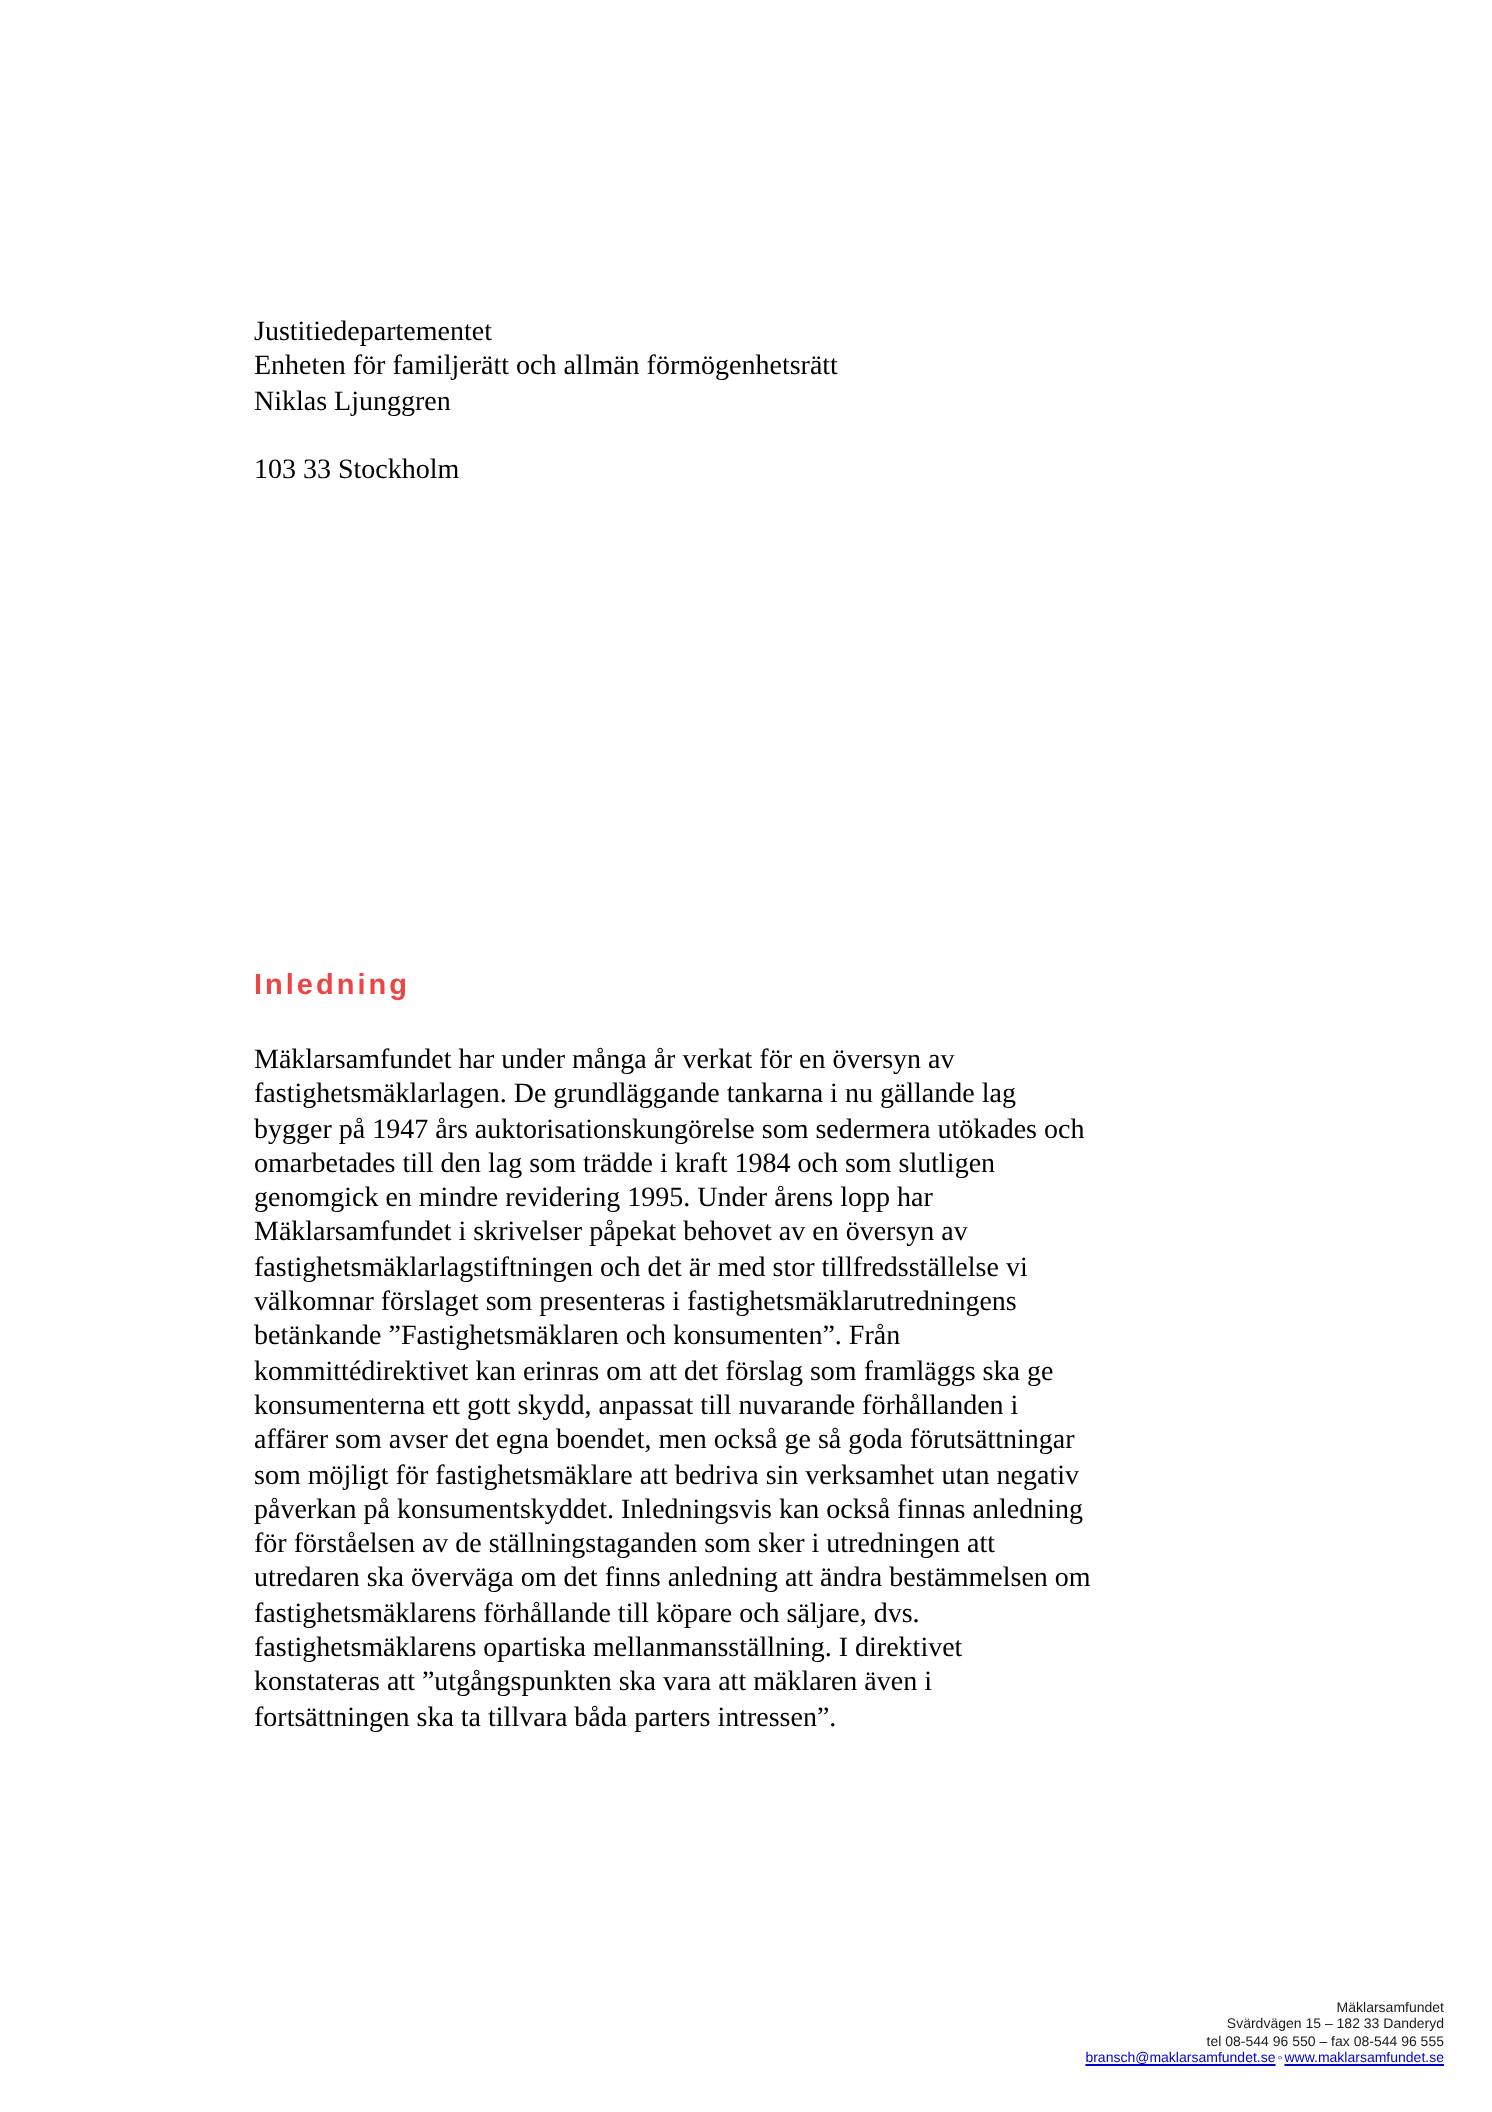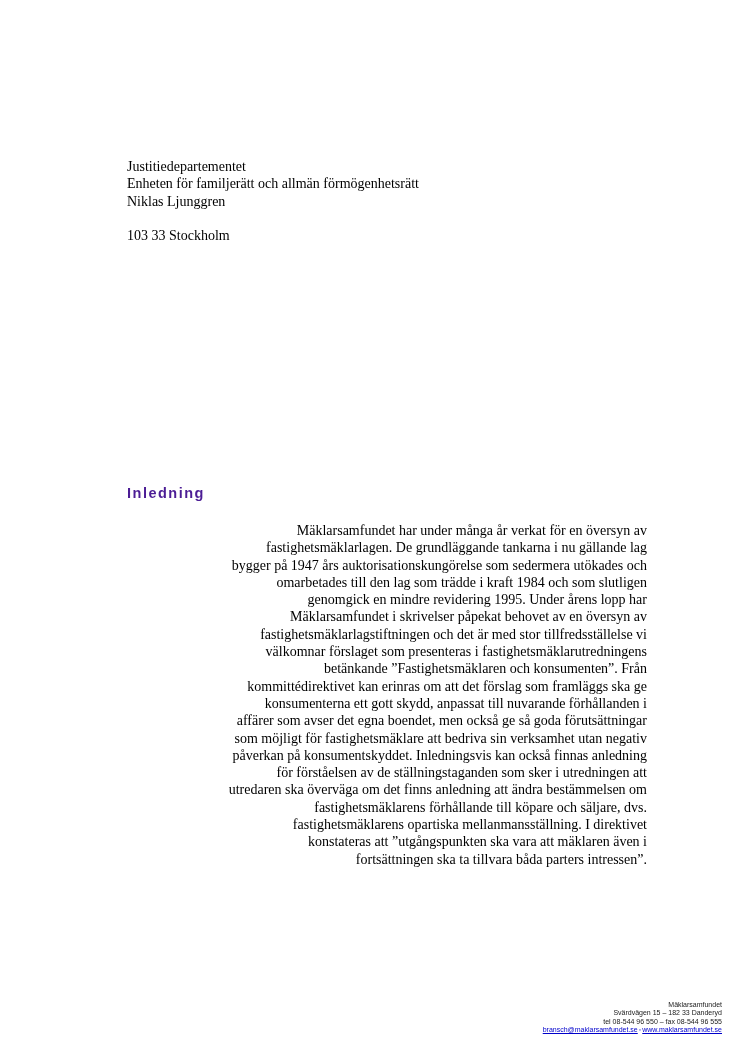--- a/index.html
+++ b/index.html
@@ -44,29 +44,28 @@
     white-space: pre-line;
   }
   .section-heading {
     position: absolute;
     left: 127px;
     top: 485px;
     font-family: "Liberation Sans", sans-serif;
     font-weight: bold;
     font-size: 14.5px;
     letter-spacing: 1.5px;
-    color: #4c1d95;
+    color: #ef4444;
   }
   .body-text {
     position: absolute;
     left: 127px;
     top: 522px;
     width: 520px;
     white-space: pre-line;
-    text-align: right;
   }
   .footer {
     position: absolute;
     right: 24px;
     top: 1001px;
     text-align: right;
     font-family: "Liberation Sans", sans-serif;
     font-size: 7px;
     line-height: 8.4px;
     color: #1a1a1a;

